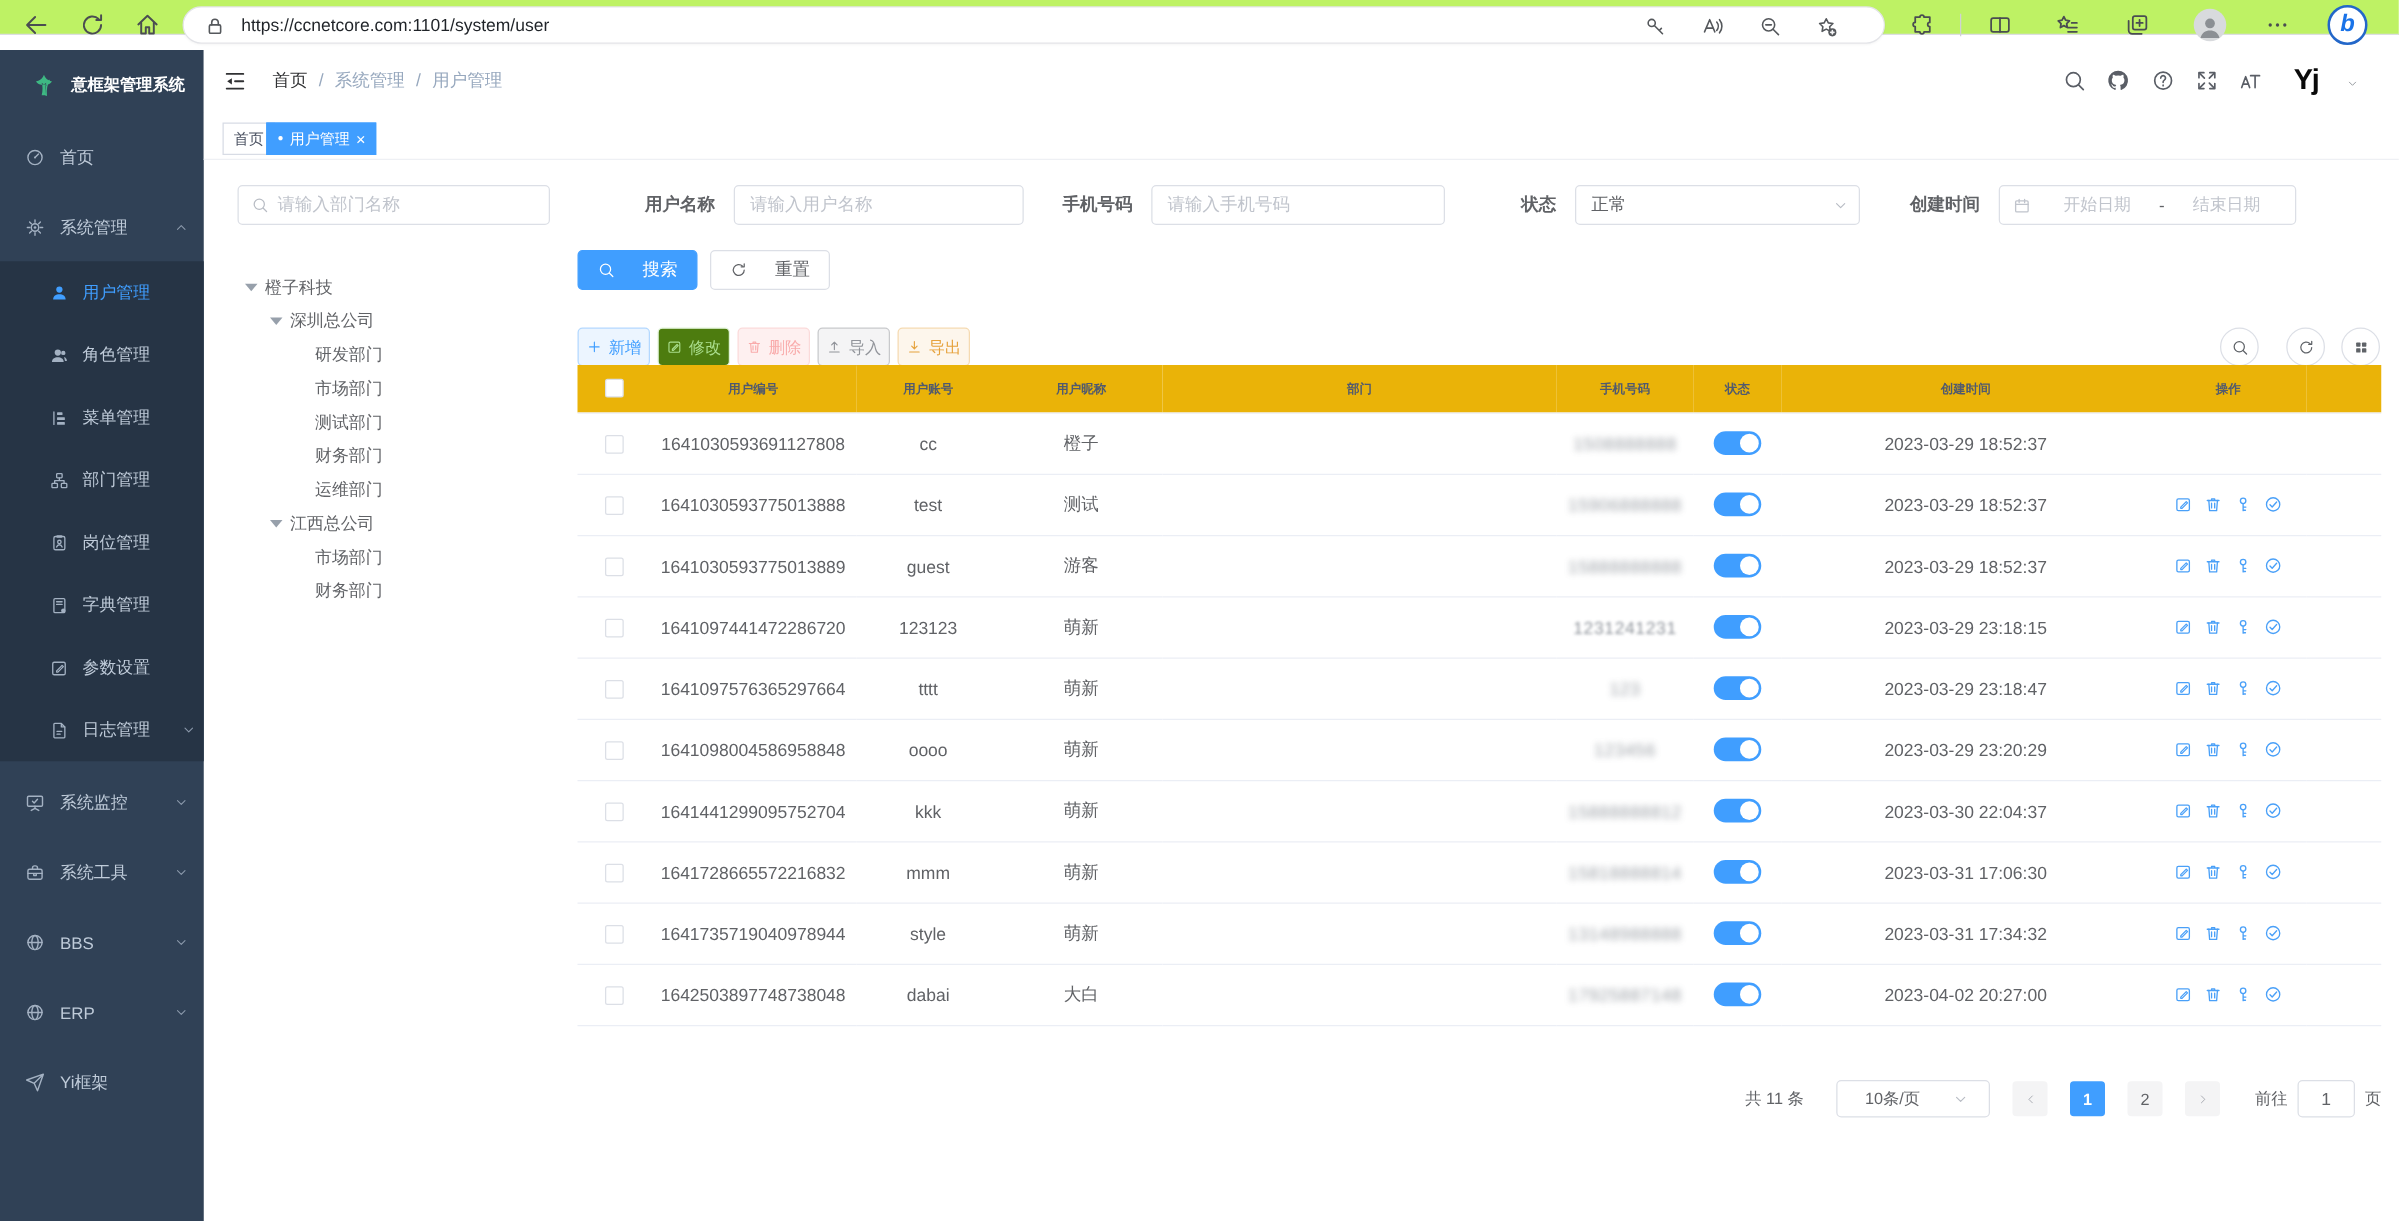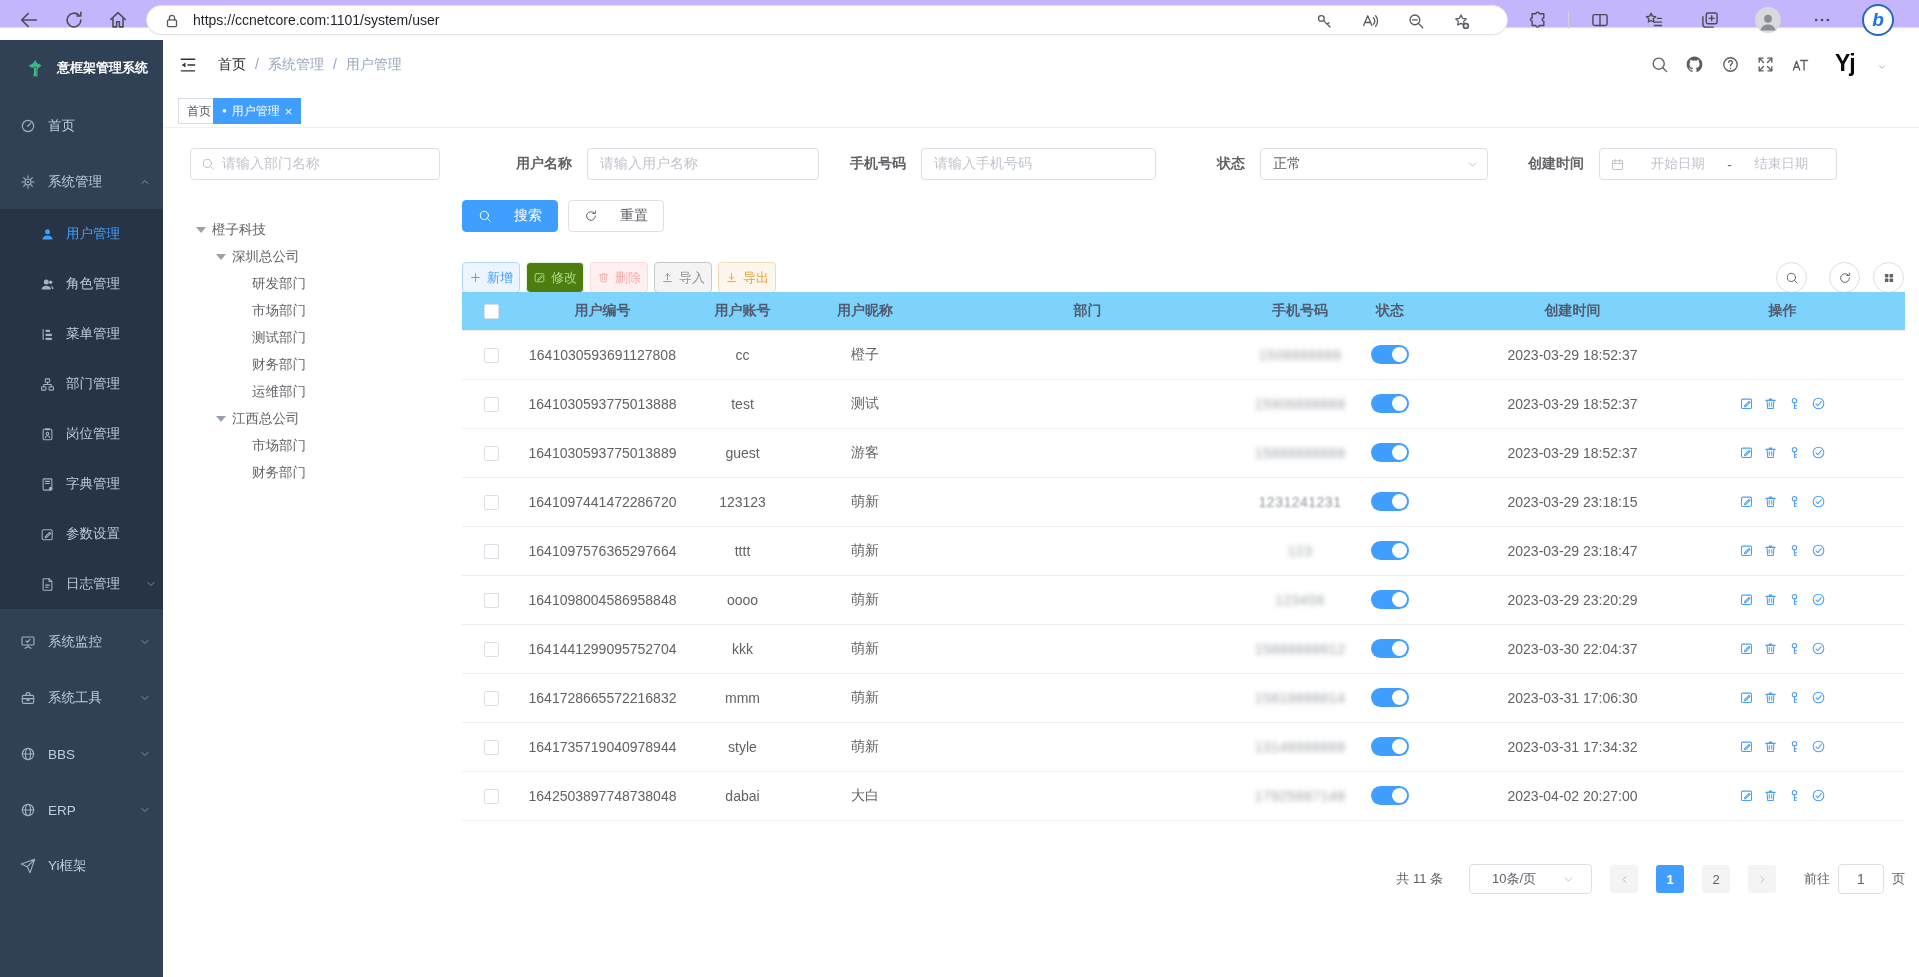--- a/index.html
+++ b/index.html
@@ -1,21 +1,21 @@
 <!DOCTYPE html>
 <html><head>
 <meta charset="utf-8">
 <style>
   *{margin:0;padding:0;box-sizing:border-box}
   html,body{width:1919px;height:977px;overflow:hidden;background:#fff;
     font-family:"Liberation Sans","DejaVu Sans",sans-serif;font-size:14px;color:#606266}
   svg.ic{fill:none;stroke:currentColor;stroke-width:1.7;stroke-linecap:round;stroke-linejoin:round;display:block}
 
   
-  .chrome{position:absolute;left:0;top:0;width:1919px;height:28px;background:#c4b5fd;border-bottom:1px solid #dcdee1}
+  .chrome{position:absolute;left:0;top:0;width:1919px;height:28px;background:#bef264;border-bottom:1px solid #dcdee1}
   .chrome .nav{position:absolute;top:9px;width:22px;height:22px;color:#4a4d51}
   .pill{position:absolute;left:146px;top:5px;width:1362px;height:30px;background:#fff;border:1px solid #e3e4e8;border-radius:15px;box-shadow:0 1px 2px rgba(0,0,0,.04)}
   .pill .lock{position:absolute;left:16px;top:6px;width:18px;height:18px;color:#55585c}
   .pill .url{position:absolute;left:46px;top:6px;font-size:14px;color:#1f2328;white-space:nowrap}
   .pill .ricon{position:absolute;top:6px;width:18px;height:18px;color:#55585c}
   .chrome .outicon{position:absolute;top:10px;width:20px;height:20px;color:#4a4d51}
   .chrome .divider{position:absolute;left:1568px;top:11px;width:1px;height:18px;background:#cfd1d4}
   .chrome .avatar{position:absolute;left:1755px;top:7px;width:26px;height:26px;border-radius:50%;background:#d8dadd;overflow:hidden;color:#8b8f94}
   .chrome .bing{position:absolute;left:1862px;top:4px;width:32px;height:32px;border-radius:50%;background:#fff;border:2px solid #2367c9;color:#1a73e8;font-weight:bold;font-style:italic;text-align:center;line-height:28px;font-size:19px}
 
@@ -84,21 +84,21 @@
   .b-add{left:0;background:#ecf5ff;border-color:#b3d8ff;color:#409eff}
   .b-edit{left:64px;background:#4d7c0f;border-color:#e1f3d8;color:#a9dd8c}
   .b-del{left:128px;background:#fef0f0;border-color:#fbdada;color:#f9abab}
   .b-imp{left:192px;background:#f4f4f5;border-color:#c8c9cc;color:#909399}
   .b-exp{left:256px;background:#fdf6ec;border-color:#f5dab1;color:#e6a23c}
   .circlebtn{position:absolute;top:0;width:31px;height:31px;border-radius:50%;border:1px solid #dcdfe6;background:#fff;display:flex;align-items:center;justify-content:center;color:#5f6368;cursor:pointer}
   .circlebtn .bi{width:14px;height:14px}
 
   
   .utable{position:absolute;top:144px;left:0;width:1443px;border-collapse:collapse;table-layout:fixed;font-size:14px}
-  .utable th{height:38px;background:#7dd3fc;color:#515a6e;font-weight:bold;text-align:center;border-bottom:1px solid #ebeef5;font-size:14px}
+  .utable th{height:38px;background:#eab308;color:#515a6e;font-weight:bold;text-align:center;border-bottom:1px solid #ebeef5;font-size:10px}
   .utable td{height:49px;text-align:center;border-bottom:1px solid #ebeef5;color:#606266}
   .chk{display:inline-block;width:15px;height:15px;border:1px solid #dcdfe6;border-radius:2px;background:#fff;vertical-align:middle;cursor:pointer}
   .toggle{display:inline-block;position:relative;width:38px;height:19px;border-radius:10px;background:#409eff;vertical-align:middle;cursor:pointer}
   .toggle::after{content:"";position:absolute;right:2px;top:2px;width:15px;height:15px;border-radius:50%;background:#fff}
   .blur{filter:blur(2.4px);opacity:.75;color:#7c828a;letter-spacing:.5px}
   .blur.light{filter:blur(1.1px);opacity:.85}
   .ops{display:flex;align-items:center;justify-content:center;gap:9px}
   .ops .oi{width:15px;height:15px;color:#4aa0f8;cursor:pointer}
 
   

